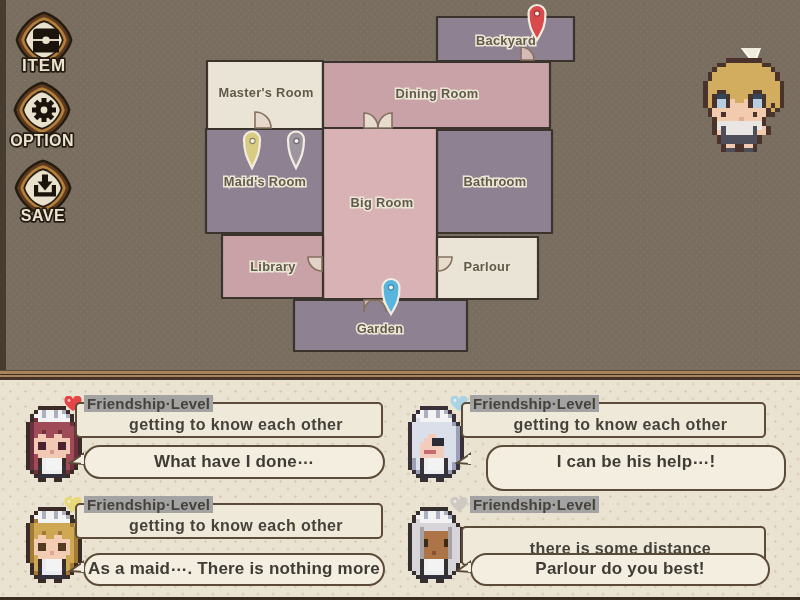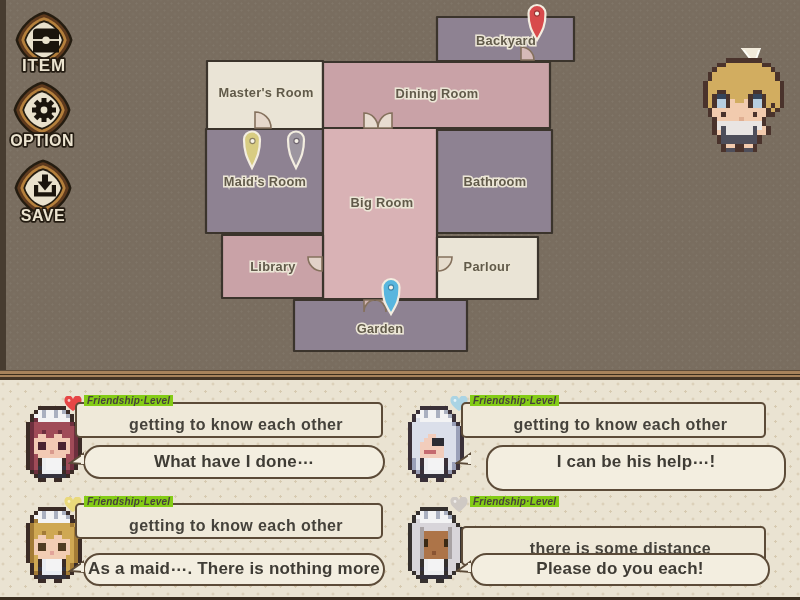--- a/index.html
+++ b/index.html
@@ -14,21 +14,21 @@
 #bottombg{position:absolute;left:0;top:380px;width:800px;height:220px;
   background-color:#eae3d2;
   background-image:radial-gradient(circle,#d7cab0 1.05px,transparent 1.35px),
                    radial-gradient(circle,#d7cab0 1.05px,transparent 1.35px);
   background-size:15px 15px,15px 15px;background-position:3px 4px,10.5px 11.5px;}
 #divider{position:absolute;left:0;top:370px;width:800px;height:10px;
   background:linear-gradient(to bottom,#5c4a38 0 1.3px,#a8835c 1.3px 3.9px,#3c2e1d 3.9px 5.1px,#a8835c 5.1px 7.4px,#453526 7.4px 10px);}
 #bottomedge{position:absolute;left:0;top:597px;width:800px;height:3px;background:#3a2e20;}
 .fbox{position:absolute;box-sizing:border-box;border:2.5px solid #5c4b38;border-radius:5px;
   background:#efe9d9;color:#45423b;font-weight:700;font-size:16px;letter-spacing:0.4px;text-align:center;padding-left:14px;}
-.flabel{position:absolute;z-index:5;font-weight:700;font-size:10px;color:#46423a;background:#84cc16;padding:0 3px;letter-spacing:0.2px;font-style:italic;}
+.flabel{position:absolute;z-index:5;font-weight:700;font-size:15px;color:#46423a;background:#a3a3a3;padding:0 3px;letter-spacing:0.2px;}
 .el{display:inline-block;transform:translateY(-3.5px);}
 .sbubble{position:absolute;box-sizing:border-box;border:2.5px solid #5c4b38;border-radius:17px;
   background:#f3eee0;color:#3f3c35;font-weight:700;font-size:17px;letter-spacing:0.2px;text-align:center;}
 .btail{position:absolute;width:16px;height:16px;}
 #mapbubble{position:absolute;left:589px;top:13px;width:177px;height:38px;box-sizing:border-box;
   background:#f2ebdb;border:2.5px solid #fdfdf8;border-radius:10px;
   color:#584a38;font-weight:700;font-size:17px;text-align:center;line-height:33px;letter-spacing:0.2px;}
 </style>
 </head>
 <body>
@@ -882,20 +882,20 @@
 
 <svg style="position:absolute;left:450px;top:497px" width="18" height="16" viewBox="0 0 18 16">
 <path d="M9,15 C3,10.5 0.5,7.5 0.5,4.5 A4.2,4.2 0 0 1 9,3.2 A4.2,4.2 0 0 1 17.5,4.5 C17.5,7.5 15,10.5 9,15 Z" fill="#cfc9c4"></path>
 <circle cx="5" cy="4.5" r="1.4" fill="#efecea"></circle>
 </svg>
 
 <div class="flabel" style="left:470px;top:495.5px;">Friendship·Level</div>
 
 <div class="fbox" style="left:461px;top:526px;width:305px;height:40px;line-height:42px;">there is some distance</div>
 
-<div class="sbubble" style="left:470px;top:553px;width:300px;height:33px;line-height:28px;">Please do you each!</div>
+<div class="sbubble" style="left:470px;top:553px;width:300px;height:33px;line-height:28px;">Parlour do you best!</div>
 
 <svg class="btail" style="left:455px;top:560px" viewBox="0 0 16 16">
       <path d="M15,2 L2,11 L15,12 Z" fill="#f3eee0" stroke="#5c4b38" stroke-width="2"></path>
       <rect x="13" y="3" width="3" height="9" fill="#f3eee0"></rect>
     </svg>
 
 </div>
 
 </body></html>

